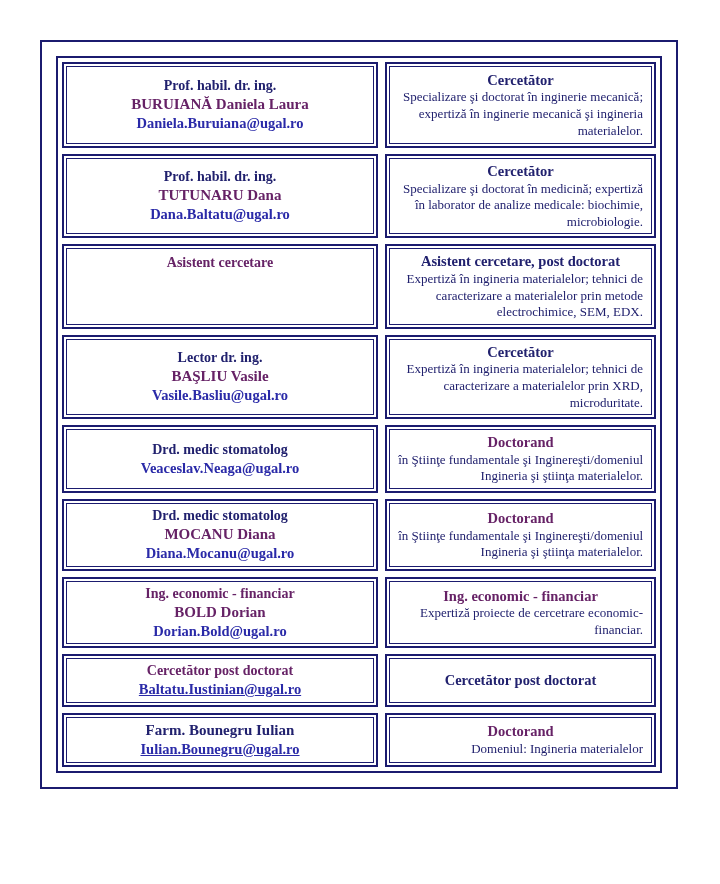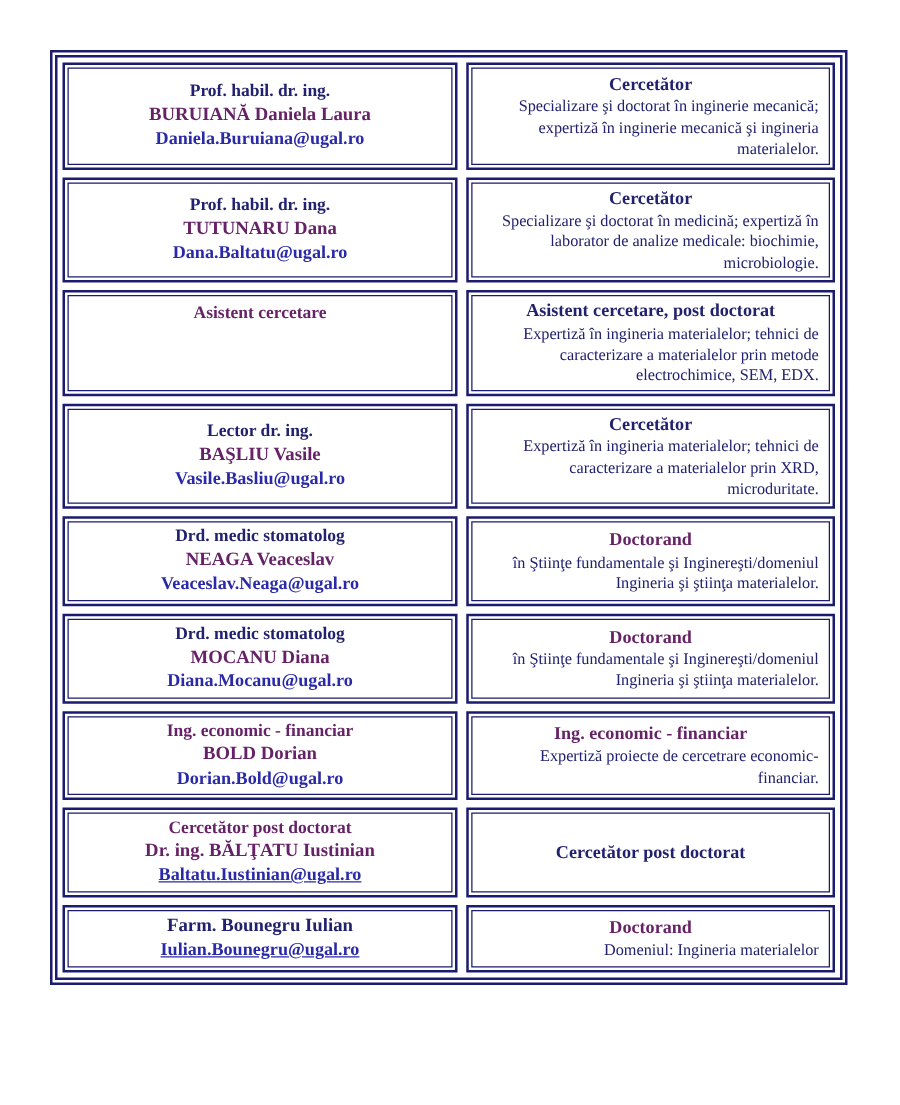--- a/index.html
+++ b/index.html
@@ -12,21 +12,21 @@
   body{
     width:720px;height:884px;
     background:#ffffff;
     font-family:"Liberation Serif","DejaVu Serif",serif;
     color:var(--text-navy);
   }
   .page{position:relative;width:720px;height:884px;overflow:hidden;}
   .frame-outer{
     position:absolute;left:40px;top:40px;width:638px;box-sizing:border-box;
     border:2px solid var(--border-navy);
-    padding:2px;background:#fff;
+    padding:14px;background:#fff;
   }
   .frame-inner{
     border:2px solid var(--border-navy);
     padding:4px 4px;
   }
   .rows{display:flex;flex-direction:column;gap:6px;}
   .row{
     display:grid;
     grid-template-columns:316px 1fr;
     gap:7px;
@@ -133,21 +133,20 @@
               <div class="hdr navy">Cercetător</div>
               <div class="body-text">Expertiză în ingineria materialelor; tehnici de caracterizare a materialelor prin XRD, microduritate.</div>
             </div>
           </div>
         </div>
 
         <div class="row r5">
           <div class="cell">
             <div class="cell-inner">
               <div class="t-title">Drd. medic stomatolog</div>
-              <div class="t-name">NEAGA Veaceslav</div>
               <div class="t-email">Veaceslav.Neaga@ugal.ro</div>
             </div>
           </div>
           <div class="cell">
             <div class="cell-inner">
               <div class="hdr purple">Doctorand</div>
               <div class="body-text">în Ştiinţe fundamentale şi Inginereşti/domeniul Ingineria şi ştiinţa materialelor.</div>
             </div>
           </div>
         </div>
@@ -181,21 +180,20 @@
               <div class="hdr purple">Ing. economic - financiar</div>
               <div class="body-text">Expertiză proiecte de cercetrare economic-financiar.</div>
             </div>
           </div>
         </div>
 
         <div class="row r8">
           <div class="cell">
             <div class="cell-inner">
               <div class="t-title purple">Cercetător post doctorat</div>
-              <div class="t-name">Dr. ing. BĂLŢATU Iustinian</div>
               <a href="#" class="t-email link">Baltatu.Iustinian@ugal.ro</a>
             </div>
           </div>
           <div class="cell">
             <div class="cell-inner">
               <div class="hdr navy">Cercetător post doctorat</div>
             </div>
           </div>
         </div>
 

